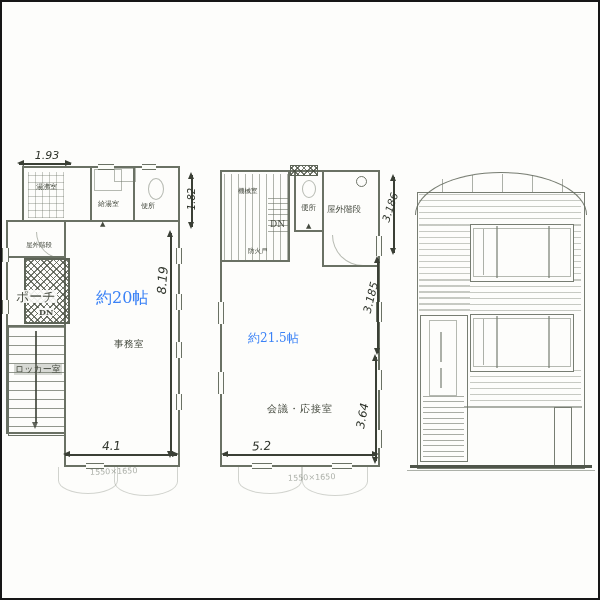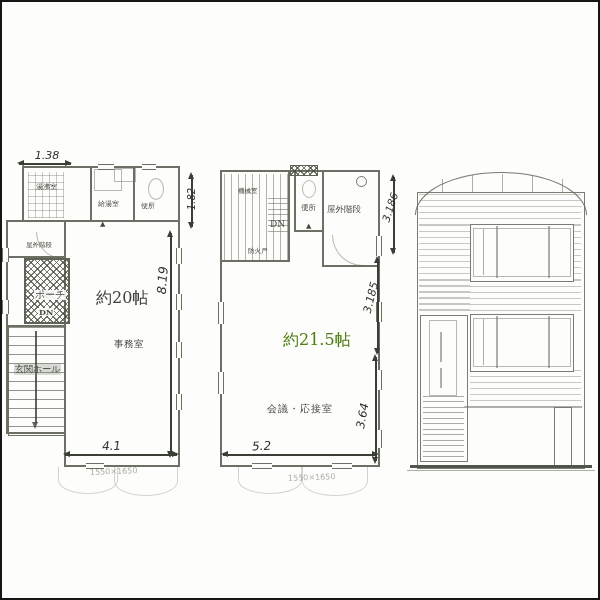--- a/index.html
+++ b/index.html
@@ -78,28 +78,28 @@
     <div class="wv" style="left:0px;top:246px;width:7px;height:14px"></div>
     <div class="wv" style="left:0px;top:298px;width:7px;height:14px"></div>
     <div class="wh" style="left:96px;top:162px;width:16px"></div>
     <div class="wh" style="left:140px;top:162px;width:14px"></div>
     <div class="wh" style="left:84px;top:461px;width:18px"></div>
 
     <div class="jl" style="left:34px;top:182px;font-size:7px">湯沸室</div>
     <div class="jl" style="left:96px;top:199px;font-size:7px">給湯室</div>
     <div class="jl" style="left:139px;top:201px;font-size:7px">便所</div>
     <div class="jl" style="left:24px;top:240px;font-size:6.5px">屋外階段</div>
-    <div class="jl chip" style="left:32px;top:288px;font-size:10px">ポーチ</div>
+    <div class="jl chip" style="left:13px;top:288px;font-size:13px">ポーチ</div>
     <div class="jl chip" style="left:36px;top:306px;font-size:8px;font-weight:bold">DN</div>
-    <div class="jl" style="left:94px;top:288px;font-size:16px;color:#404040">約20帖</div>
+    <div class="jl" style="left:94px;top:288px;font-size:16px;color:#3b82f6">約20帖</div>
     <div class="jl" style="left:112px;top:337px;font-size:9.5px;letter-spacing:.5px">事務室</div>
-    <div class="jl" style="left:12px;top:362px;font-size:9px;background:rgba(120,126,112,.28);padding:1px">玄関ホール</div>
+    <div class="jl" style="left:12px;top:362px;font-size:9px;background:rgba(120,126,112,.28);padding:1px">ロッカー室</div>
     <div class="jl" style="left:98px;top:219px;font-size:7px">▲</div>
 
-    <div class="hand" style="left:22px;top:148px;width:46px;text-align:center;font-size:11px">1.38</div>
+    <div class="hand" style="left:22px;top:148px;width:46px;text-align:center;font-size:11px">1.93</div>
     <div class="dl" style="left:17px;top:161px;width:52px;height:1.5px"></div>
     <div class="ah l" style="left:15px;top:158px"></div>
     <div class="ah r" style="left:63px;top:158px"></div>
 
     <div class="dl" style="left:189px;top:173px;width:1.5px;height:52px"></div>
     <div class="ah u" style="left:186px;top:170px"></div>
     <div class="ah d" style="left:186px;top:220px"></div>
     <div class="hand vrot" style="left:174px;top:192px;width:32px;font-size:10px;transform:rotate(-90deg)">1.82</div>
 
     <div class="dl" style="left:168px;top:231px;width:1.5px;height:222px"></div>
@@ -143,21 +143,21 @@
     <div class="wv" style="left:216px;top:300px;height:22px"></div>
     <div class="wv" style="left:216px;top:370px;height:22px"></div>
     <div class="wh" style="left:250px;top:461px;width:20px"></div>
     <div class="wh" style="left:330px;top:461px;width:20px"></div>
 
     <div class="jl" style="left:236px;top:186px;font-size:6.5px">機械室</div>
     <div class="jl" style="left:246px;top:246px;font-size:6.5px">防火戸</div>
     <div class="jl" style="left:268px;top:218px;font-size:9px">DN</div>
     <div class="jl" style="left:299px;top:202px;font-size:7.5px">便所</div>
     <div class="jl" style="left:325px;top:203px;font-size:8.5px">屋外階段</div>
-    <div class="jl" style="left:281px;top:330px;font-size:16px;color:#4d7c0f">約21.5帖</div>
+    <div class="jl" style="left:246px;top:330px;font-size:12px;color:#3b82f6">約21.5帖</div>
     <div class="jl" style="left:265px;top:402px;font-size:10px;letter-spacing:1px">会議・応接室</div>
     <div class="jl" style="left:304px;top:221px;font-size:7px">▲</div>
 
     <div class="dl" style="left:391px;top:175px;width:1.5px;height:76px"></div>
     <div class="ah u" style="left:388px;top:172px"></div>
     <div class="ah d" style="left:388px;top:246px"></div>
     <div class="hand vrot" style="left:369px;top:200px;width:38px;font-size:10.5px;transform:rotate(-72deg)">3.186</div>
 
     <div class="dl" style="left:375px;top:257px;width:1.5px;height:94px"></div>
     <div class="ah u" style="left:372px;top:254px"></div>

